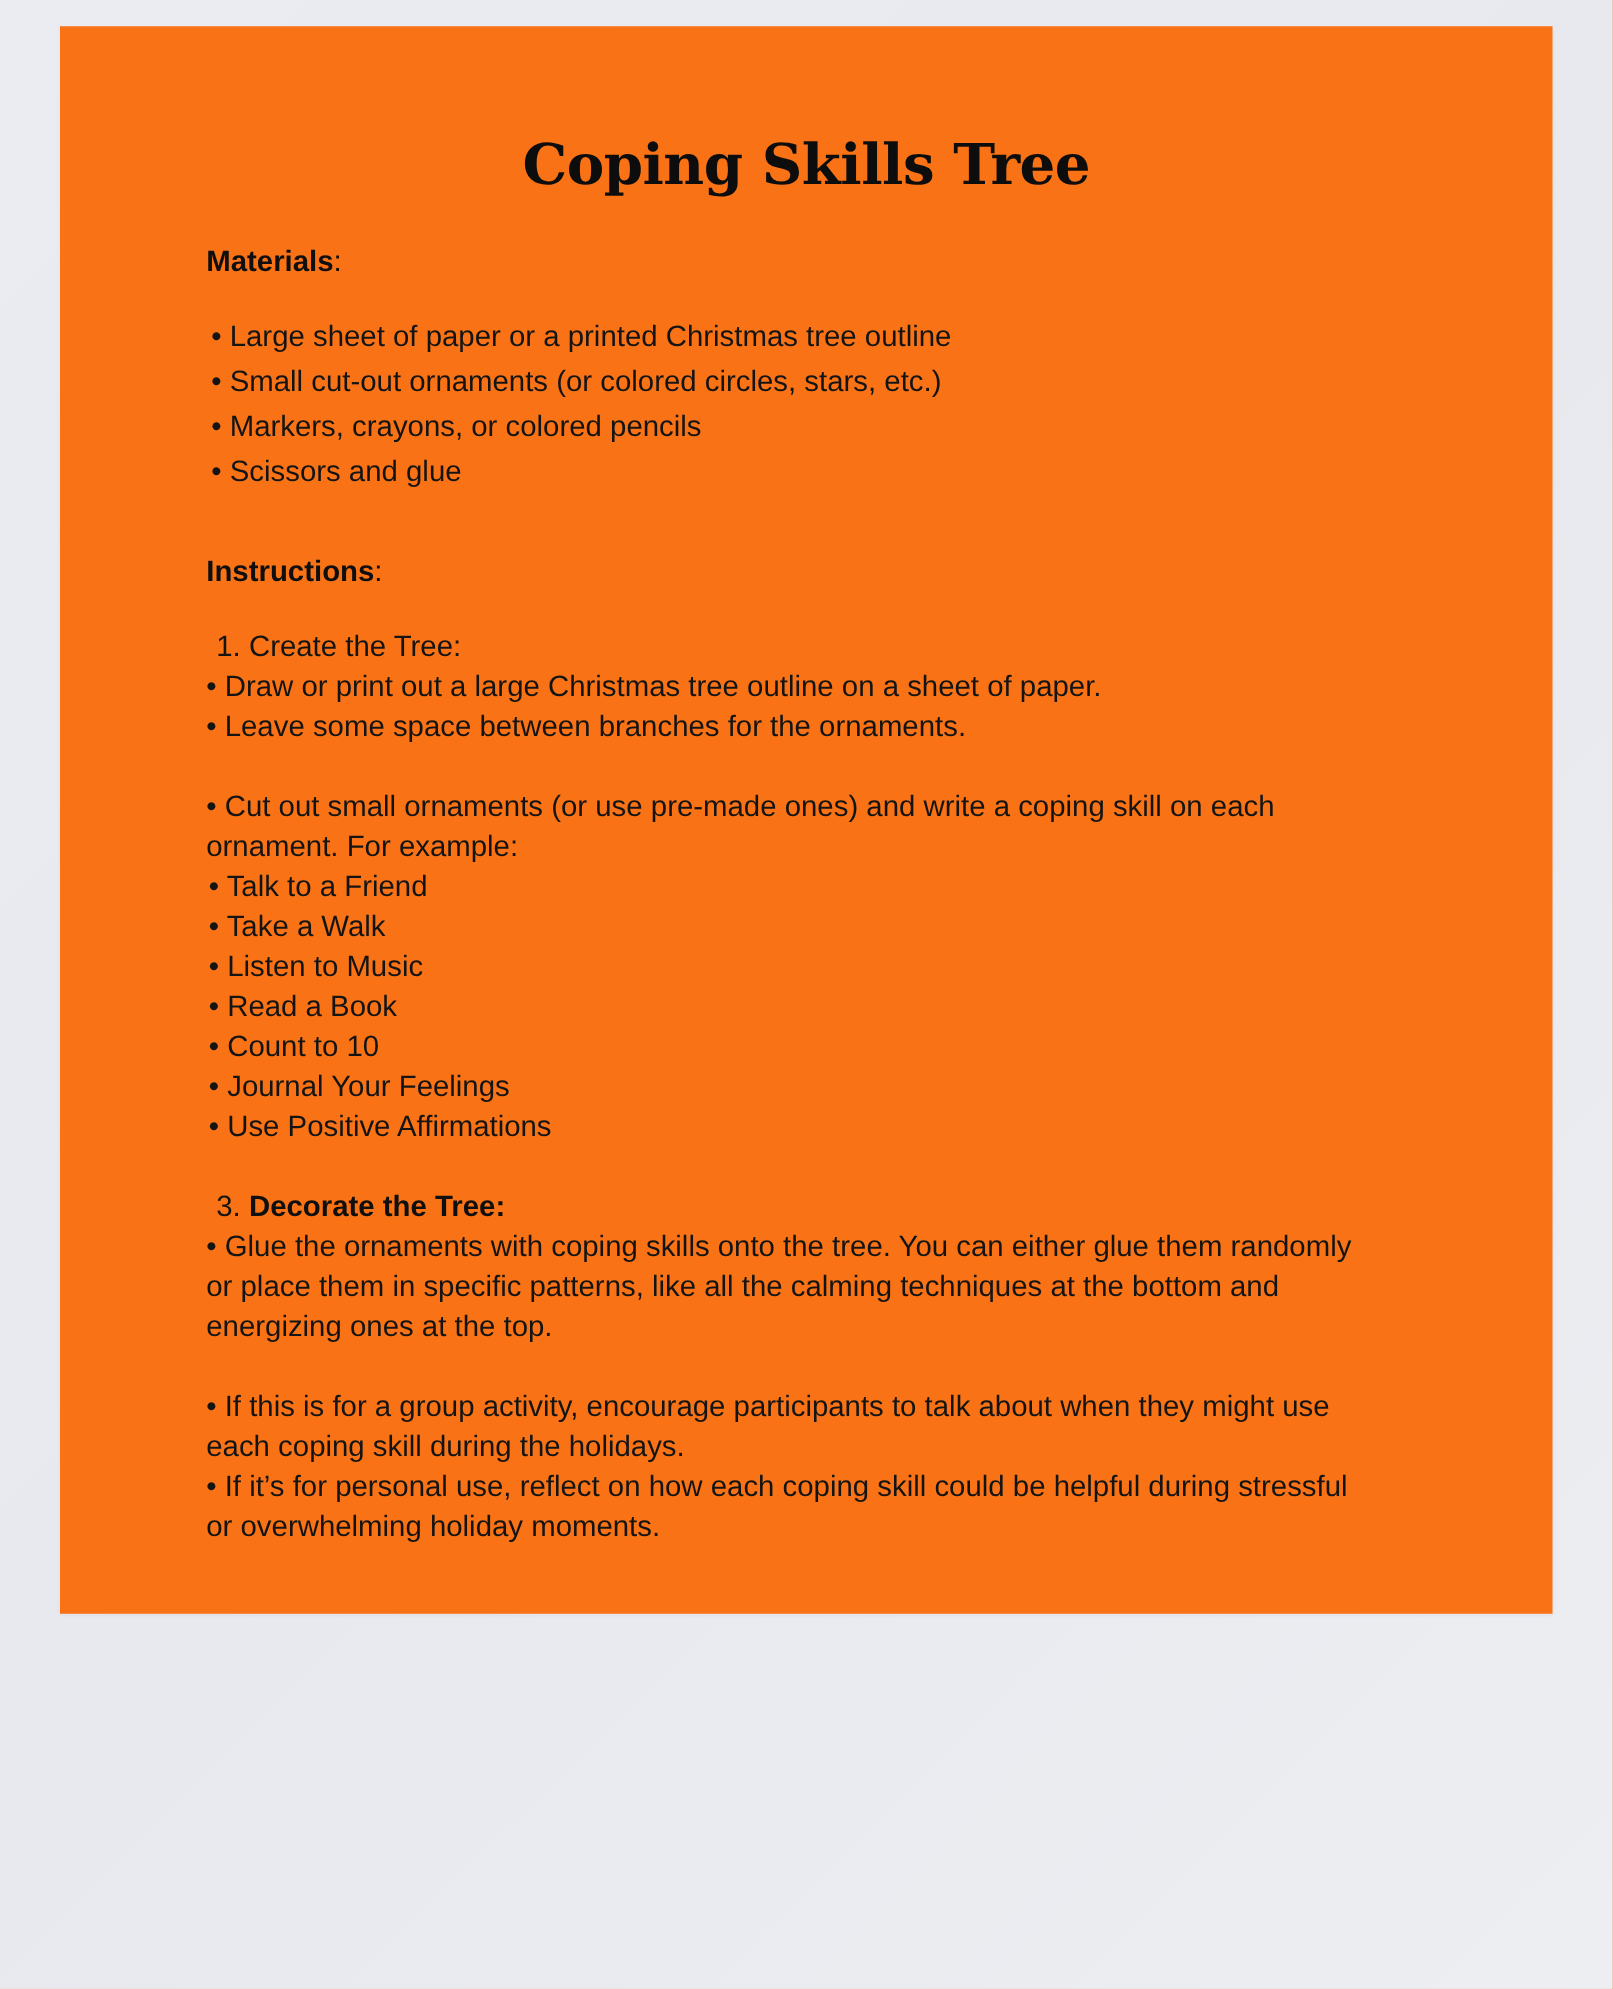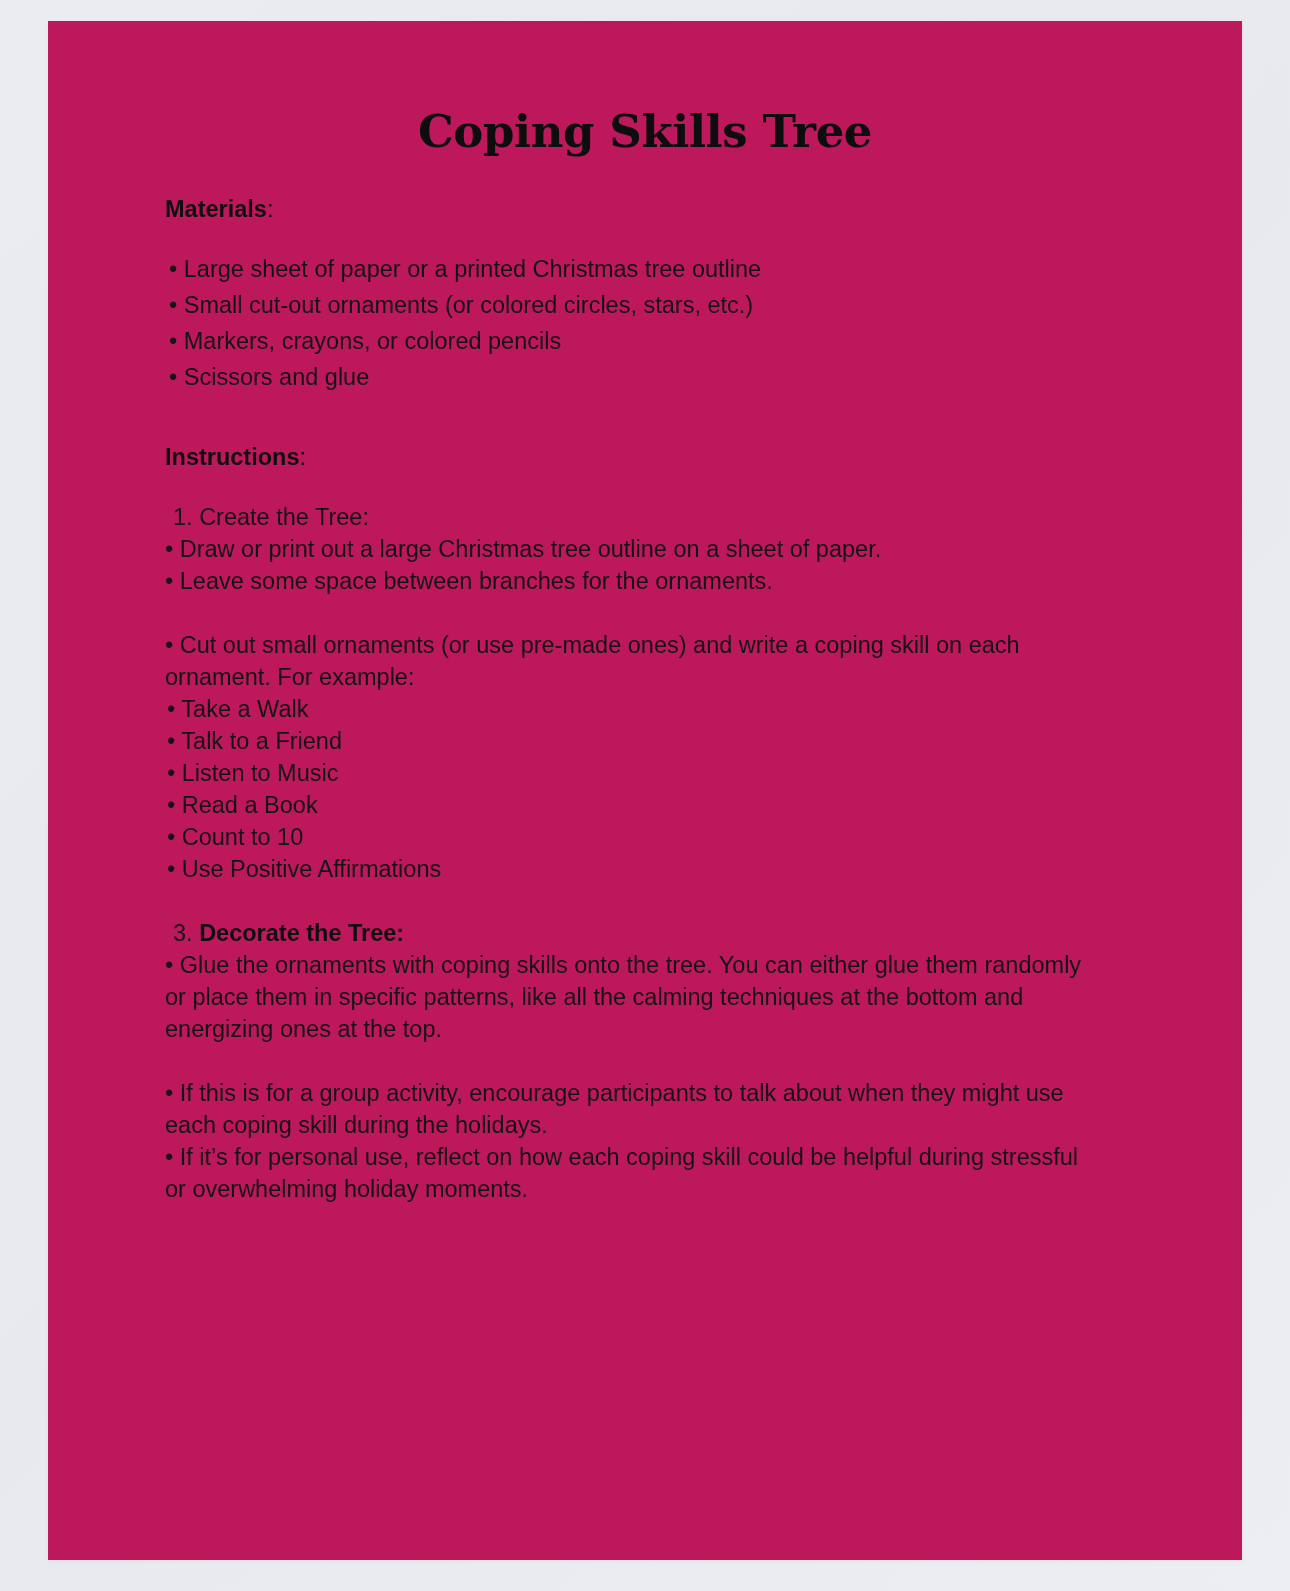--- a/index.html
+++ b/index.html
@@ -18,22 +18,22 @@
     position: absolute;
     inset: 0;
     background: linear-gradient(135deg, #eaecf1 0%, #e7e9ee 50%, #eceef2 100%);
   }
 
   .page {
     position: absolute;
     left: 48px;
     top: 21px;
     width: 1194px;
-    height: 1539px;
-    background: #be185d;
+    height: 1270px;
+    background: #f97316;
     box-shadow: 0 1px 3px rgba(120,125,140,0.10);
   }
 
   .doc-title {
     text-align: center;
     font-family: "DejaVu Serif", "Liberation Serif", serif;
     font-weight: 700;
     font-size: 45px;
     line-height: 1.1;
     letter-spacing: -0.4px;
@@ -132,25 +132,26 @@
           <li>• Draw or print out a large Christmas tree outline on a sheet of paper.</li>
           <li>• Leave some space between branches for the ornaments.</li>
         </ul>
       </div>
 
       <div class="step-group spaced">
         <ul class="step-lines">
           <li>• Cut out small ornaments (or use pre-made ones) and write a coping skill on each ornament. For example:</li>
         </ul>
         <ul class="sub-list">
+          <li>• Talk to a Friend</li>
           <li>• Take a Walk</li>
-          <li>• Talk to a Friend</li>
           <li>• Listen to Music</li>
           <li>• Read a Book</li>
           <li>• Count to 10</li>
+          <li>• Journal Your Feelings</li>
           <li>• Use Positive Affirmations</li>
         </ul>
       </div>
 
       <div class="step-group spaced">
         <div class="step-title"><span class="num">3.</span>&nbsp;<span class="label">Decorate the Tree:</span></div>
         <ul class="step-lines">
           <li>• Glue the ornaments with coping skills onto the tree. You can either glue them randomly or place them in specific patterns, like all the calming techniques at the bottom and energizing ones at the top.</li>
         </ul>
       </div>

